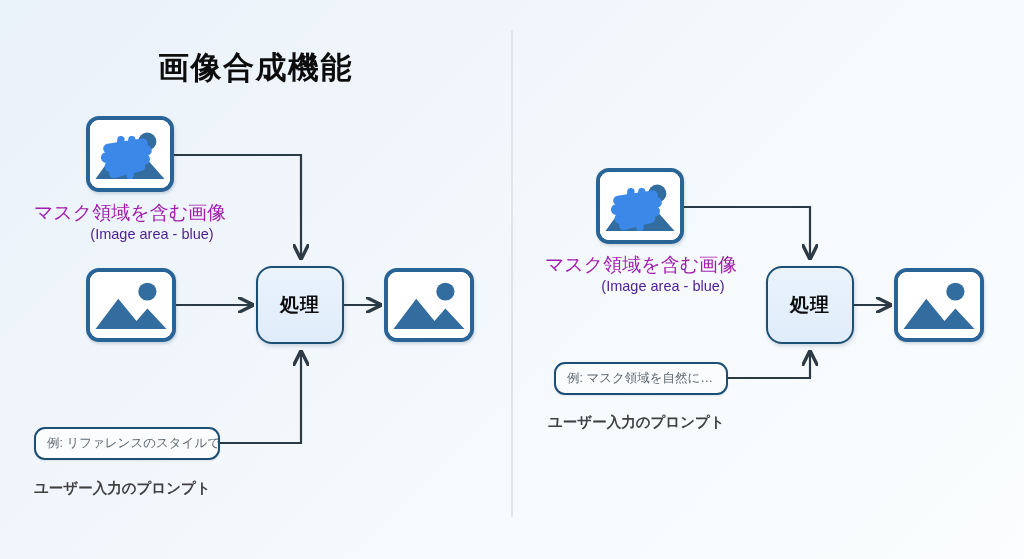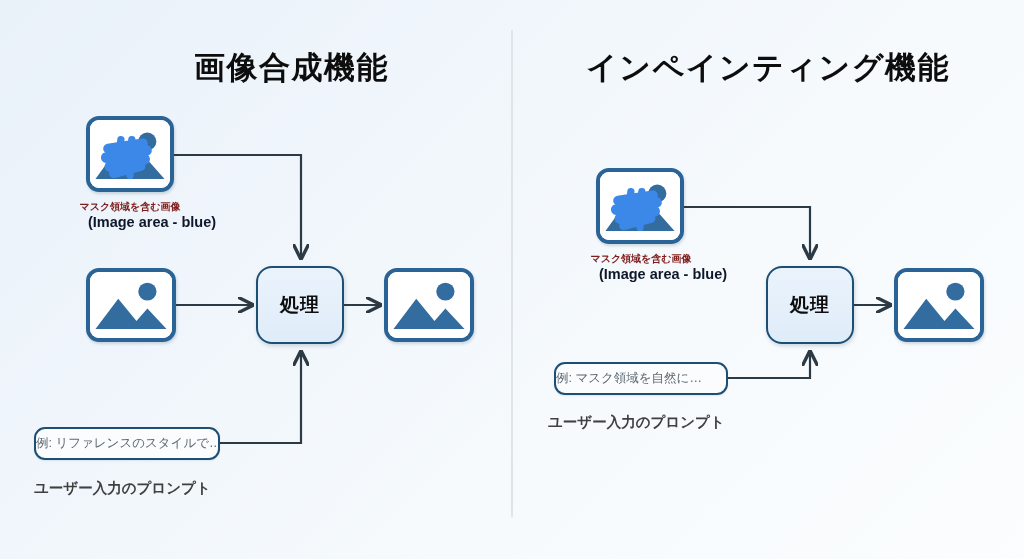--- a/index.html
+++ b/index.html
@@ -37,40 +37,40 @@
   
   .panel-title {
     position: absolute;
     font-size: 31px;
     font-weight: bold;
     letter-spacing: 1.5px;
     color: #0d0d0d;
     white-space: nowrap;
     text-align: center;
   }
-  #title-left  { left: 0px;   top: 47px; width: 511px; padding-left: 36px; }
+  #title-left  { left: 0px;   top: 47px; width: 511px; }
   #title-right { left: 512px; top: 47px; width: 512px; }
 
   
   .caption {
     position: absolute;
     text-align: center;
     white-space: nowrap;
     line-height: 1.32;
   }
   .caption .jp {
-    font-size: 10px;
-    font-weight: bold;
-    color: #7f1d1d;
+    font-size: 19px;
+    font-weight: normal;
+    color: #a21caf;
     display: block;
   }
   .caption .en {
     font-size: 14.5px;
-    font-weight: bold;
-    color: #0f172a;
+    font-weight: normal;
+    color: #4c1d95;
     display: block;
     padding-left: 44px;
   }
   .caption-single {
     position: absolute;
     font-size: 14.5px;
     font-weight: bold;
     color: #404040;
     white-space: nowrap;
   }
@@ -106,20 +106,21 @@
 
   
   .prompt-box {
     position: absolute;
     box-sizing: border-box;
     border: 2px solid #1d4f75;
     border-radius: 11px;
     background: #fbfcfd;
     display: flex;
     align-items: center;
+    padding-left: 11px;
     font-size: 12.5px;
     color: #5c6770;
     white-space: nowrap;
     overflow: hidden;
     box-shadow: 0 1px 2px rgba(30,60,90,0.10);
   }
 
   
   #wires {
     position: absolute;
@@ -130,21 +131,20 @@
   #wires path, #wires line { fill: none; stroke: #2b3a45; stroke-width: 2.2; }
 </style>
 </head>
 <body>
 
 <div id="canvas">
 
   <div class="divider"></div>
 
   <div class="panel-title" id="title-left">画像合成機能</div>
-  <div class="panel-title" id="title-right">インペインティング機能</div>
 
   <svg id="wires" viewBox="0 0 1024 559" width="1024" height="559">
     <defs>
       <marker id="ah" viewBox="0 0 10 10" refX="9" refY="5" markerWidth="7" markerHeight="7" orient="auto-start-reverse">
         <path d="M 0 0 L 10 5 L 0 10" fill="none" stroke="#2b3a45" stroke-width="1.8" stroke-linecap="round" stroke-linejoin="round"></path>
       </marker>
     </defs>
 
     <path d="M 174 155 L 301 155 L 301 258" marker-end="url(#ah)"></path>
 

